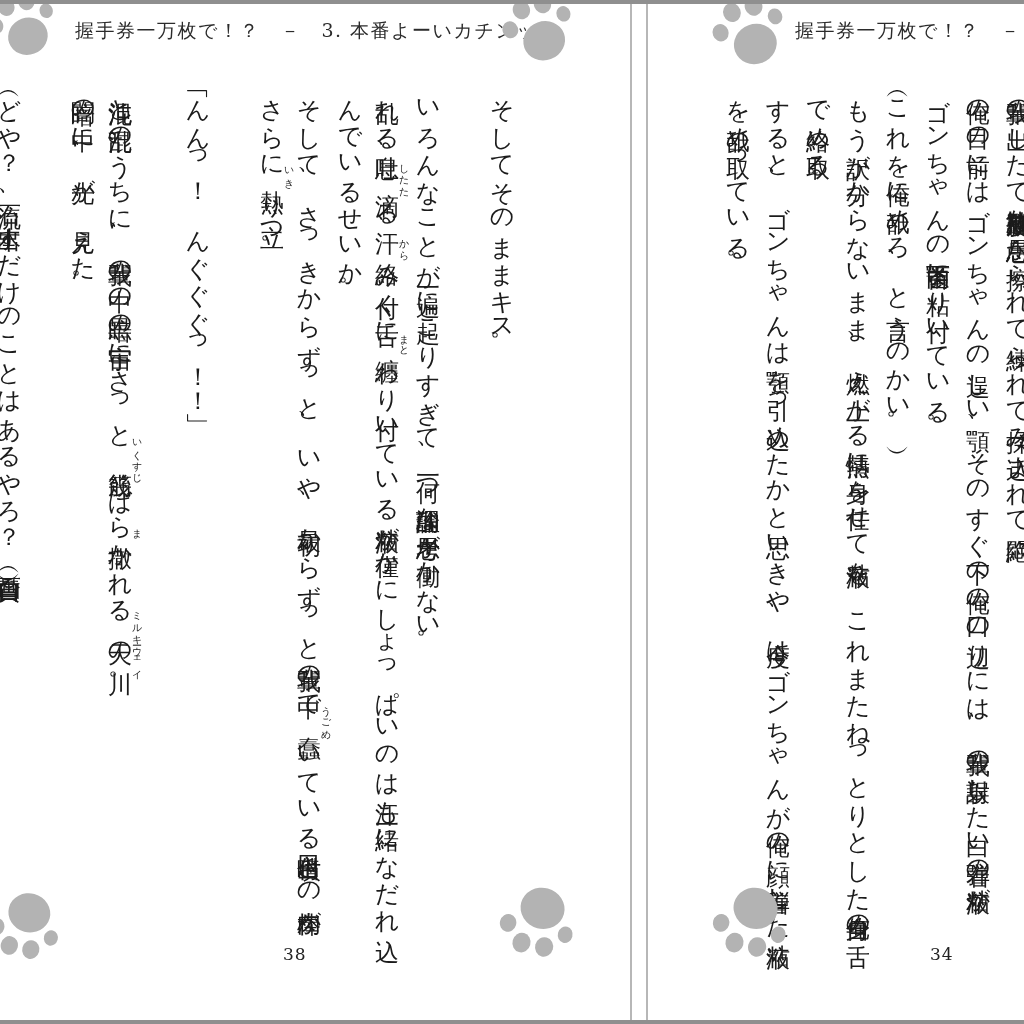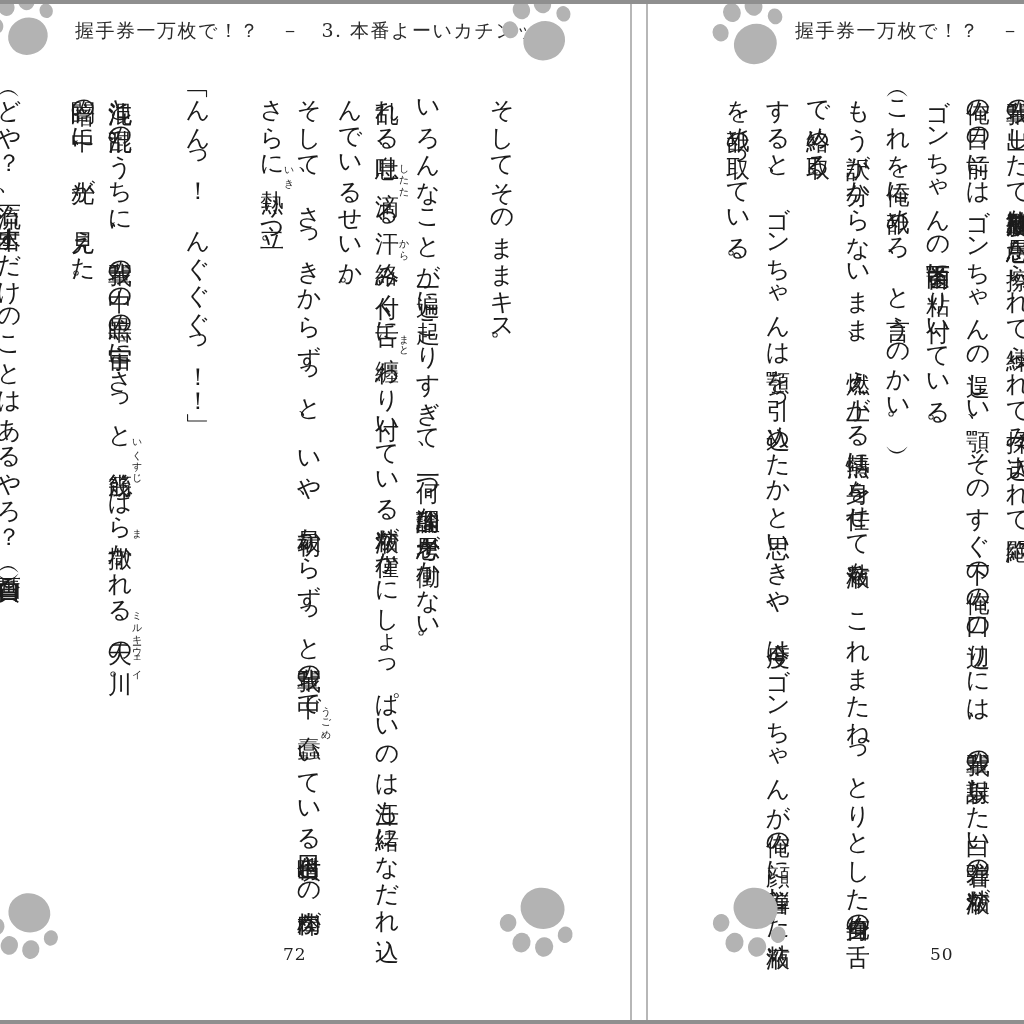--- a/index.html
+++ b/index.html
@@ -59,33 +59,33 @@
         <p>乱れる吐息、<ruby>滴<rt>したた</rt></ruby>る汗、<ruby>絡<rt>から</rt></ruby>み付く舌に<ruby>纏<rt>まと</rt></ruby>わり付いている粘液が僅かにしょっぱいのは汗も一緒になだれ込んでいるせいか。</p>
         <p>そして、さっきからずっと、いや、最初からずっと我輩の中で<ruby>蠢<rt>うごめ</rt></ruby>いている噴出口付きの肉棒がさらに<ruby>熱<rt>いき</rt></ruby>り立つ。</p>
         <p class="para-gap"></p>
         <p>「んんっ！　んぐぐぐっ！！」</p>
         <p class="para-gap"></p>
         <p>混沌と混乱のうちに、我輩の中の暗黒の宇宙にさっと<ruby>幾筋<rt>いくすじ</rt></ruby>ばら<ruby>撒<rt>ま</rt></ruby>かれる<ruby>天の川<rt>ミルキーウェイ</rt></ruby>。</p>
         <p>暗闇の中に、光が、見えた。</p>
         <p class="para-gap"></p>
         <p>（どや？　流石、本出すだけのことはあるやろ？　（自画自賛）</p>
       </div>
-    <div class="page-number">72</div>
+    <div class="page-number">38</div>
   </div>
 
   <div class="page page-right">
     <div class="page-header">握手券一万枚で！？　－　3. 本番よーいカチンッ！</div>
     <div class="page-body">
         <p>我輩の出したて新鮮感度抜群な愚息が擦られて練られて揉み込まれて悶絶</p>
         <p>俺の目の前にはゴンちゃんの逞しい顎、そのすぐ下の俺の口の辺りには、我輩の誤射した白い着弾の粘液が、ゴンちゃんの顎下首肉に粘り付いている。</p>
         <p>（これを俺に舐めろ、と言うのかい。）</p>
         <p>もう訳が分からないまま、燃え上がる情熱に身を任せて粘液を、これまたねっとりとした俺自身の舌で絡め取る。</p>
         <p>すると、ゴンちゃんは顎を引っ込めたかと思いきや、今度はゴンちゃんが俺の顔に着弾した粘液を舐め取っている。</p>
       </div>
-    <div class="page-number">50</div>
+    <div class="page-number">34</div>
   </div>
 
   <div class="paw paw-top" style="left:-14px;top:-10px;width:74px;height:74px;">
     <svg viewBox="0 0 100 100">
         <g class="paw-fill">
       <ellipse cx="52" cy="64" rx="27" ry="25"></ellipse>
           <ellipse cx="16" cy="36" rx="10" ry="11"></ellipse>
       <ellipse cx="38" cy="17" rx="11" ry="12"></ellipse>
           <ellipse cx="66" cy="19" rx="11" ry="12"></ellipse>
       <ellipse cx="87" cy="40" rx="9" ry="10"></ellipse>

